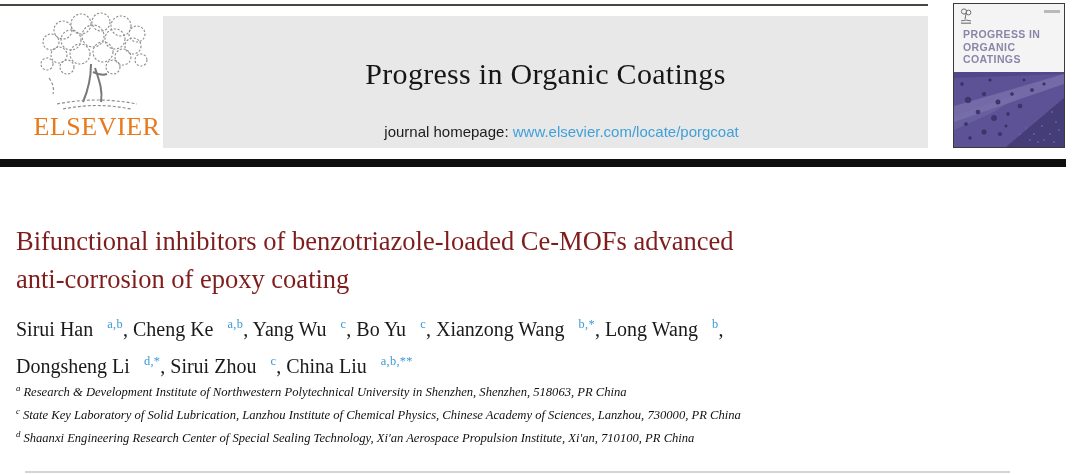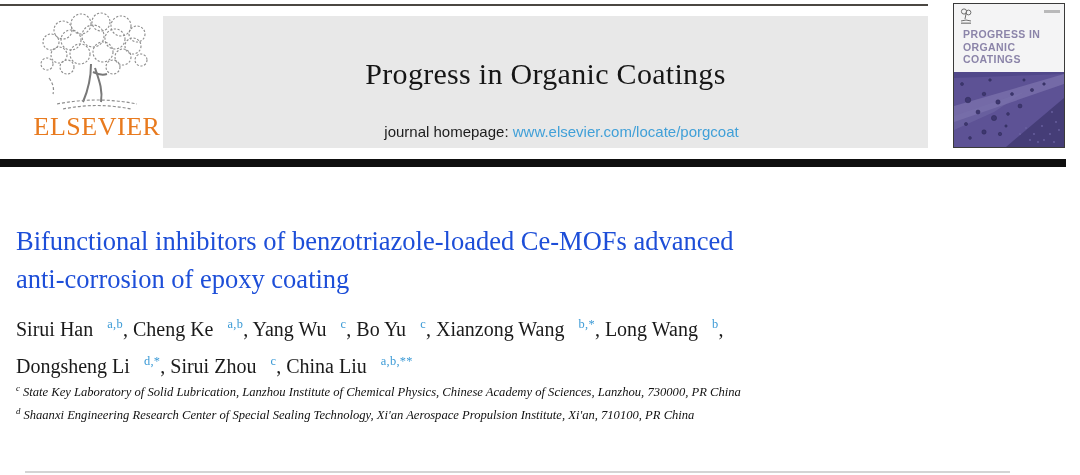--- a/index.html
+++ b/index.html
@@ -30,21 +30,21 @@
   .cover-title{position:absolute;left:9px;top:24px;width:84px;
                font-family:"Liberation Sans", sans-serif;font-size:10.5px;line-height:12.5px;
                letter-spacing:.4px;color:#8b84a9;font-weight:bold;}
   .cover-image{position:absolute;left:0;bottom:0;width:110px;height:75px;}
 
   
   .black-bar{position:absolute;left:0;top:159px;width:1066px;height:8px;background:#0f0f0f;}
 
   
   .article-title{position:absolute;left:16px;top:222px;width:860px;
-                 font-size:26.5px;line-height:38px;color:#1d4ed8;}
+                 font-size:26.5px;line-height:38px;color:#7f1d1d;}
   .author-list{position:absolute;left:16px;top:308px;width:820px;
                font-size:20px;line-height:32.5px;color:#1a1a1a;}
   .author .au-sup{color:#3b9ad6;font-size:.62em;margin-left:14px;letter-spacing:.3px;}
   .sep{color:#1a1a1a;}
 
   .affiliation-list{position:absolute;left:16px;top:379px;width:1048px;
                     font-size:12.6px;line-height:19px;font-style:italic;color:#101010;}
   .affil{margin:0;text-align:justify;}
   .affil sup{font-size:.7em;margin-right:3px;}
 
@@ -161,18 +161,19 @@
     <div>Bifunctional inhibitors of benzotriazole-loaded Ce-MOFs advanced</div>
     <div>anti-corrosion of epoxy coating</div>
   </h1>
 
   <div class="author-list">
       <div><span class="author"><span>Sirui Han</span><sup class="au-sup">a,b</sup></span><span class="sep">, </span><span class="author"><span>Cheng Ke</span><sup class="au-sup">a,b</sup></span><span class="sep">, </span><span class="author"><span>Yang Wu</span><sup class="au-sup">c</sup></span><span class="sep">, </span><span class="author"><span>Bo Yu</span><sup class="au-sup">c</sup></span><span class="sep">, </span><span class="author"><span>Xianzong Wang</span><sup class="au-sup">b,*</sup></span><span class="sep">, </span><span class="author"><span>Long Wang</span><sup class="au-sup">b</sup></span><span class="sep">,</span></div>
       <div><span class="author"><span>Dongsheng Li</span><sup class="au-sup">d,*</sup></span><span class="sep">, </span><span class="author"><span>Sirui Zhou</span><sup class="au-sup">c</sup></span><span class="sep">, </span><span class="author"><span>China Liu</span><sup class="au-sup">a,b,**</sup></span></div>
     </div>
 
   <div class="affiliation-list">
+      <p class="affil"><sup>a</sup><span>Research &amp; Development Institute of Northwestern Polytechnical University in Shenzhen, Shenzhen, 518063, PR China</span></p>
       <p class="affil"><sup>c</sup><span>State Key Laboratory of Solid Lubrication, Lanzhou Institute of Chemical Physics, Chinese Academy of Sciences, Lanzhou, 730000, PR China</span></p>
       <p class="affil"><sup>d</sup><span>Shaanxi Engineering Research Center of Special Sealing Technology, Xi'an Aerospace Propulsion Institute, Xi'an, 710100, PR China</span></p>
     </div>
 
   <div class="bottom-line"></div>
 </div>
 
 </body></html>

